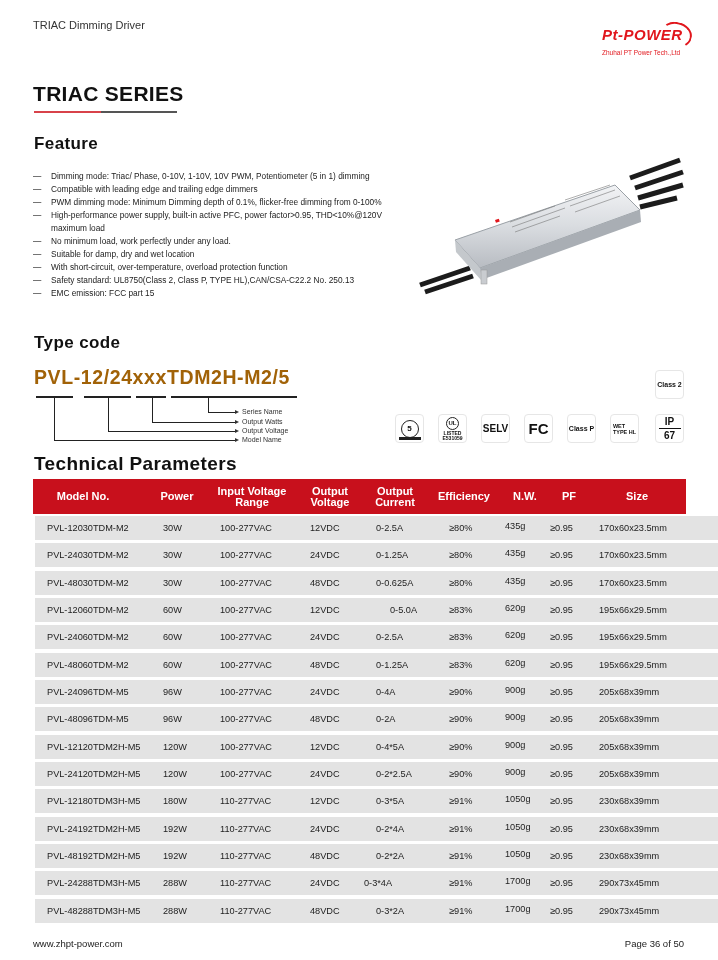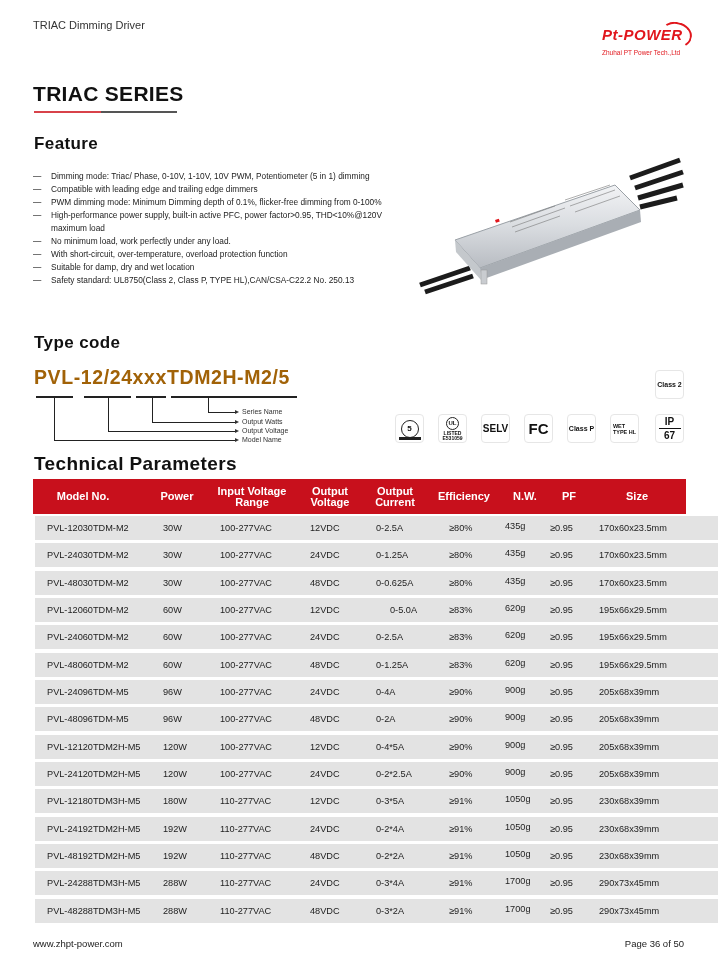--- a/index.html
+++ b/index.html
@@ -72,23 +72,24 @@
     <span class="dark"></span>
 </div>
 
 <div class="abs section-title feature-title">Feature</div>
 <ul class="abs feature-list">
   <li>Dimming mode: Triac/ Phase, 0-10V, 1-10V, 10V PWM, Potentiometer (5 in 1) dimming</li>
   <li>Compatible with leading edge and trailing edge dimmers</li>
   <li>PWM dimming mode: Minimum Dimming depth of 0.1%, flicker-free dimming from 0-100%</li>
   <li>High-performance power supply, built-in active PFC, power factor&gt;0.95, THD&lt;10%@120V maximum load</li>
   <li>No minimum load, work perfectly under any load.</li>
+  <li>Suitable for damp, dry and wet location</li>
   <li>With short-circuit, over-temperature, overload protection function</li>
-  <li>Suitable for damp, dry and wet location</li>
   <li>Safety standard: UL8750(Class 2, Class P, TYPE HL),CAN/CSA-C22.2 No. 250.13</li>
+  <li>EMC emission: FCC part 15</li>
 </ul>
 
 <div class="abs product">
   <svg width="275" height="160" viewBox="0 0 275 160">
     <defs>
       <linearGradient id="body" x1="0" y1="0" x2="0" y2="1">
         <stop offset="0" stop-color="#f2f3f5"></stop>
         <stop offset="0.5" stop-color="#d9dce0"></stop>
         <stop offset="1" stop-color="#b8bcc2"></stop>
       </linearGradient>
@@ -332,21 +333,21 @@
       <div class="td" style="left: 414px;">≥91%</div>
       <div class="td nw" style="left: 470px;">1050g</div>
       <div class="td" style="left: 515px;">≥0.95</div>
       <div class="td" style="left: 564px;">230x68x39mm</div>
     </div>
     <div class="row">
       <div class="td" style="left: 12px;">PVL-24288TDM3H-M5</div>
       <div class="td" style="left: 128px;">288W</div>
       <div class="td" style="left: 185px;">110-277VAC</div>
       <div class="td" style="left: 275px;">24VDC</div>
-      <div class="td" style="left: 341px;">0-3*4A</div>
+      <div class="td" style="left: 329px;">0-3*4A</div>
       <div class="td" style="left: 414px;">≥91%</div>
       <div class="td nw" style="left: 470px;">1700g</div>
       <div class="td" style="left: 515px;">≥0.95</div>
       <div class="td" style="left: 564px;">290x73x45mm</div>
     </div>
     <div class="row">
       <div class="td" style="left: 12px;">PVL-48288TDM3H-M5</div>
       <div class="td" style="left: 128px;">288W</div>
       <div class="td" style="left: 185px;">110-277VAC</div>
       <div class="td" style="left: 275px;">48VDC</div>

